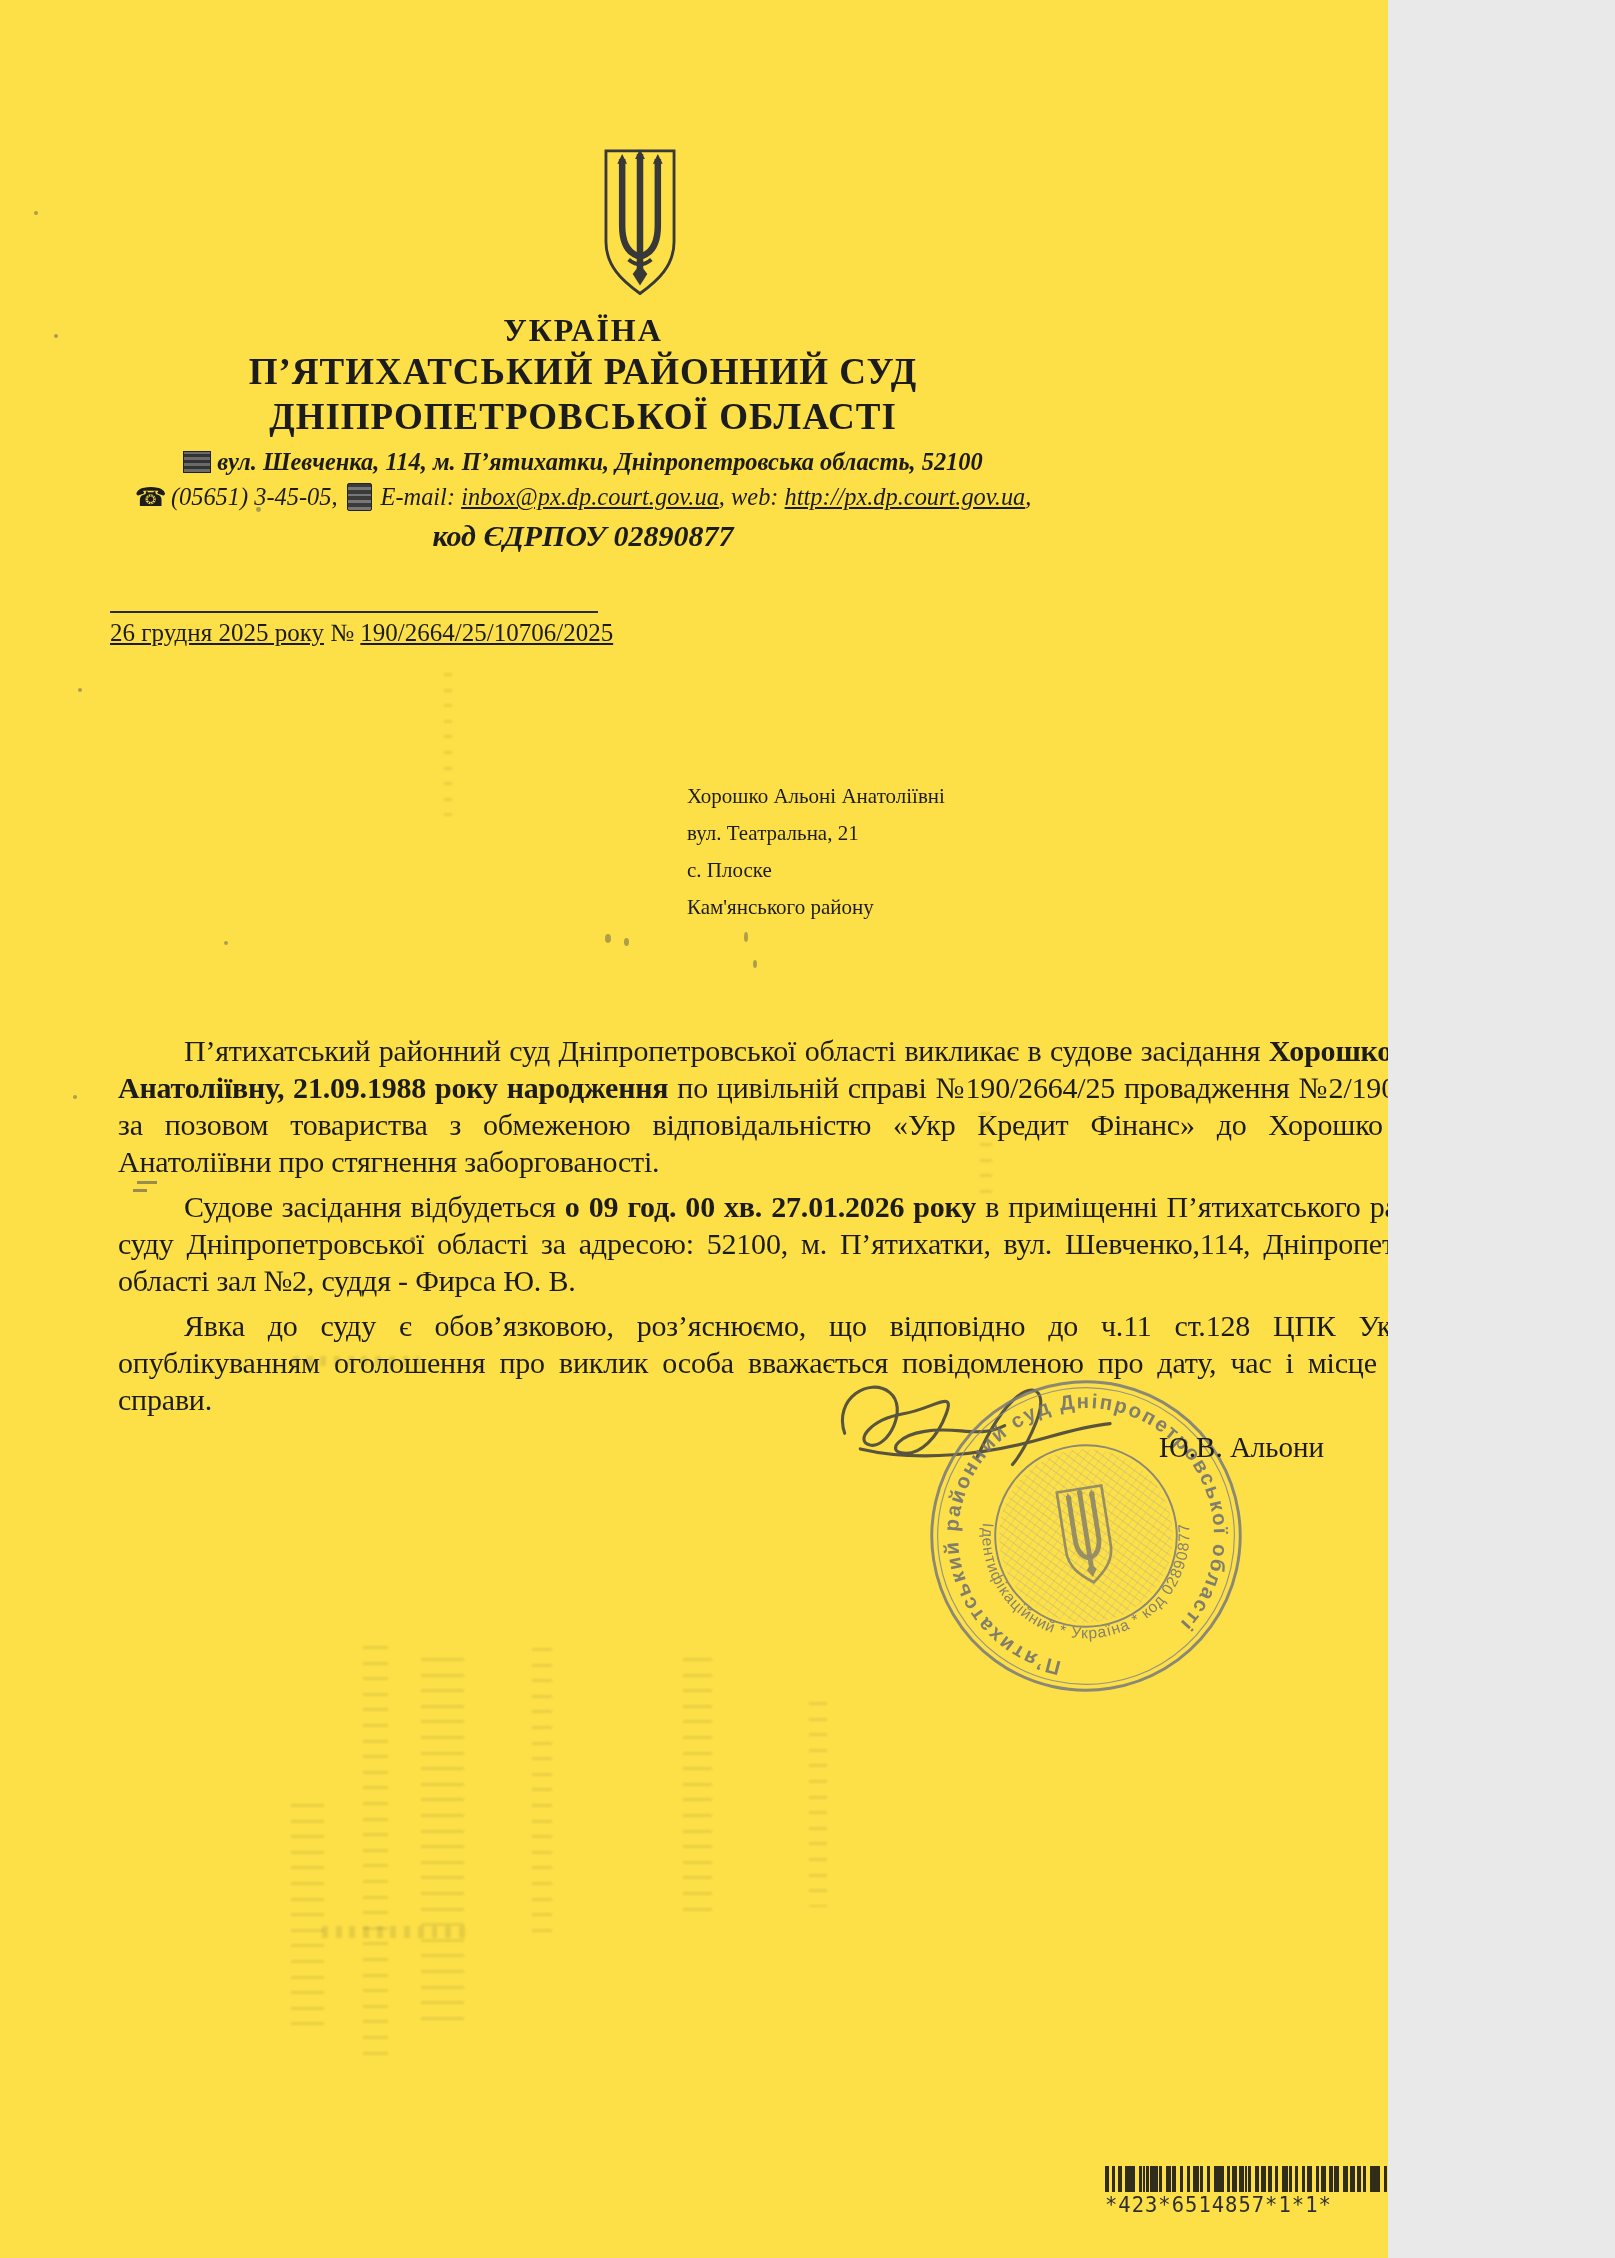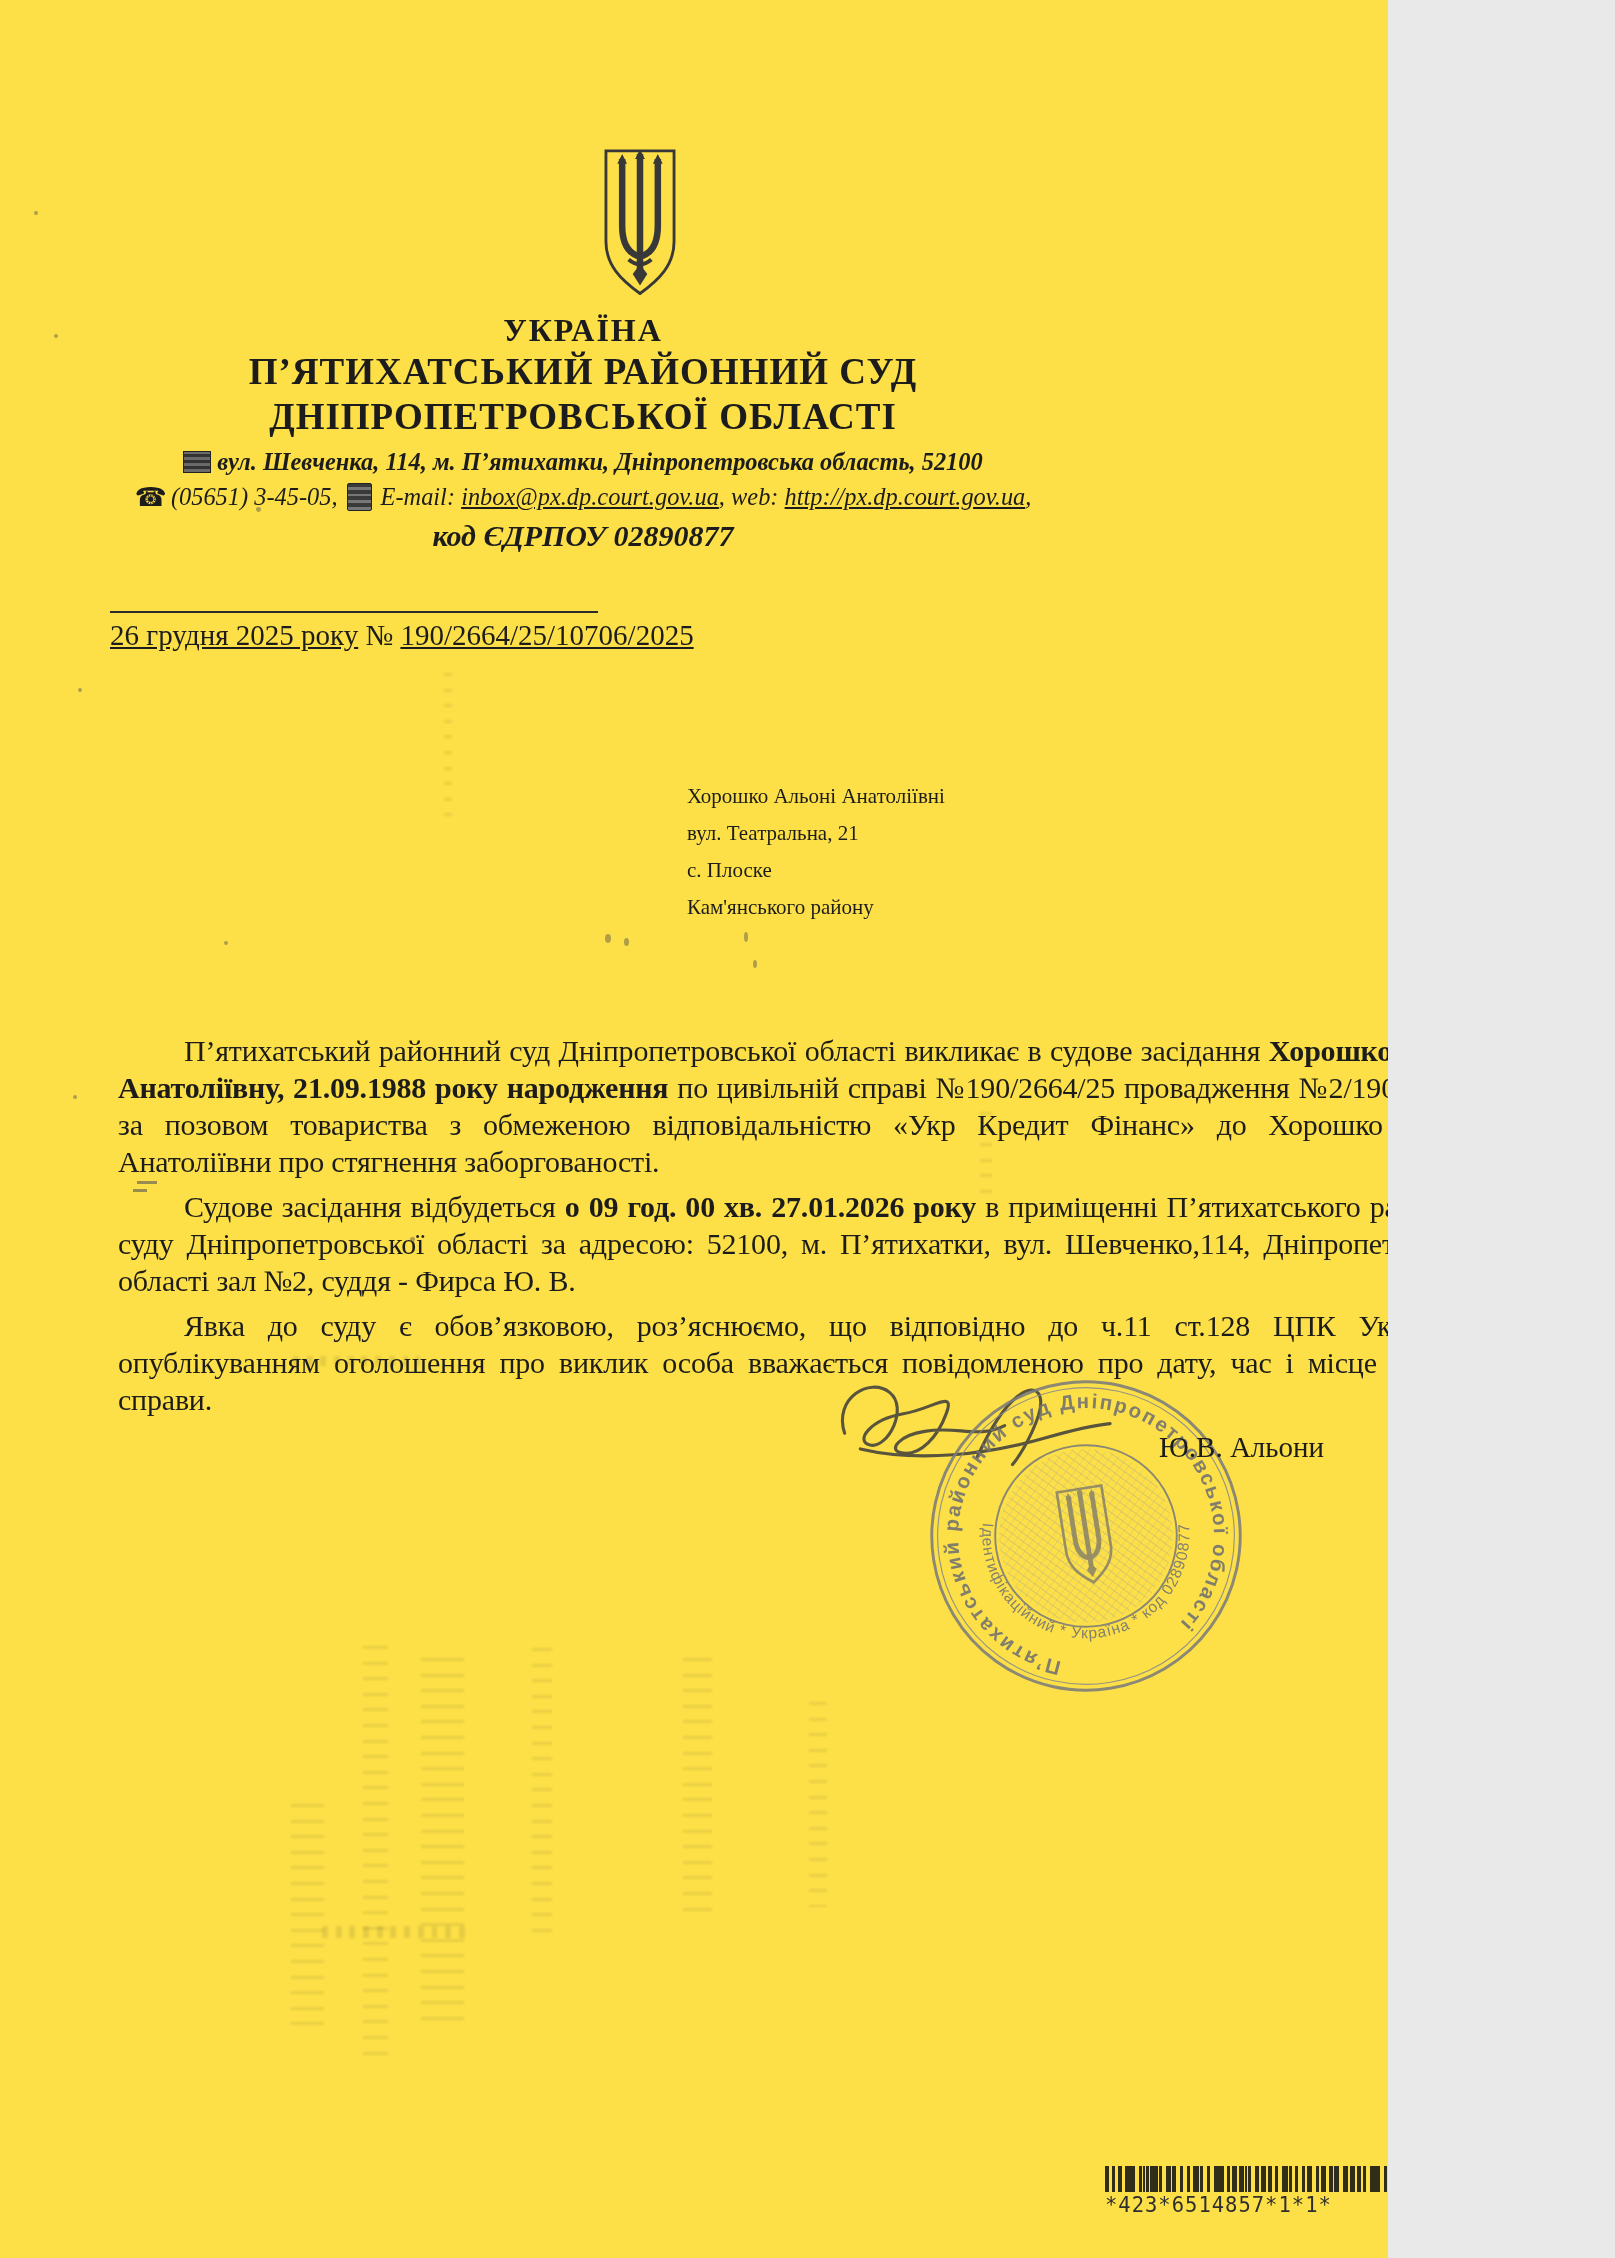--- a/index.html
+++ b/index.html
@@ -18,21 +18,21 @@
   .u{text-decoration:underline;}
   .mail-ic{display:inline-block;width:26px;height:20.5px;border:1px solid #222;
     background:repeating-linear-gradient(0deg,#6a6a6a 0 2.9px,#333 2.9px 5.9px);
     margin-right:5.9px;vertical-align:-2.9px;}
   .phone-ic{font-style:normal;font-size:26px;margin-right:3.9px;vertical-align:-1px;}
   .floppy-ic{display:inline-block;width:22.4px;height:26px;border-radius:2px;border:1px solid #222;
     background:repeating-linear-gradient(0deg,#777 0 2.9px,#3a3a3a 2.9px 6.8px);
     margin:0 8.8px 0 9.8px;vertical-align:-5.9px;}
   
   .refline{position:absolute;top:611px;left:110px;width:488px;border-top:2.9px solid #2c2c2c;
-    padding-top:5.9px;font-size:29px;white-space:nowrap;}
+    padding-top:5.9px;font-size:25px;white-space:nowrap;}
   
   .recipient{position:absolute;top:778px;left:687px;font-size:21px;line-height:37px;}
   
   .body-text{position:absolute;top:1024px;left:110px;width:1399px;
     font-size:30px;line-height:37px;text-align:justify;letter-spacing:-0.2px;}
   .body-text p{margin:8px;text-indent:66px;}
   .b{font-weight:bold;}
   
   .sig-label{position:absolute;top:1412px;left:233px;font-size:22.4px;line-height:38px;}
   .sig-name{position:absolute;top:1431px;left:1159px;font-size:29px;}

